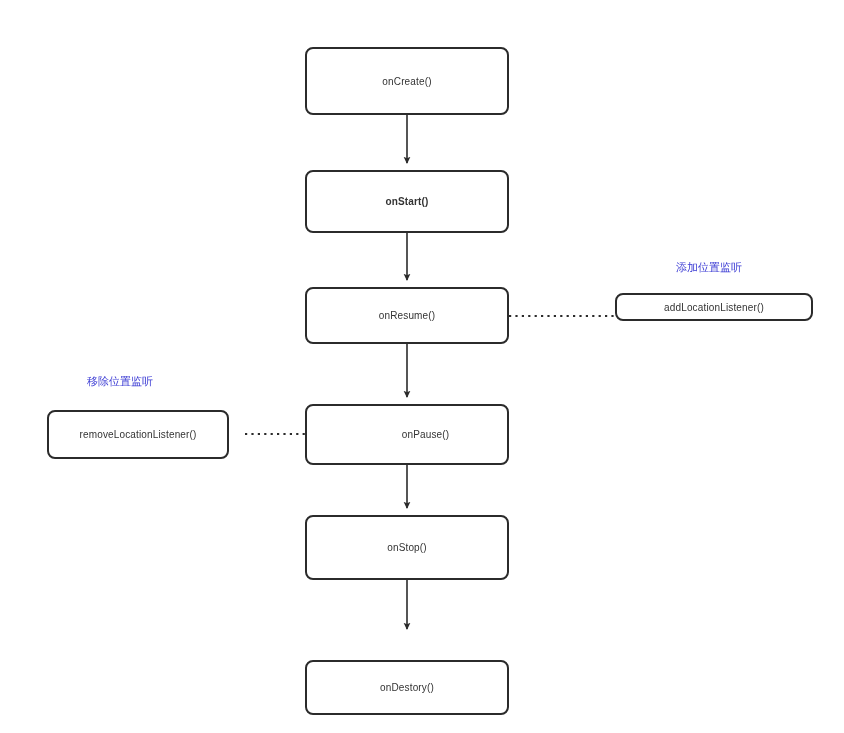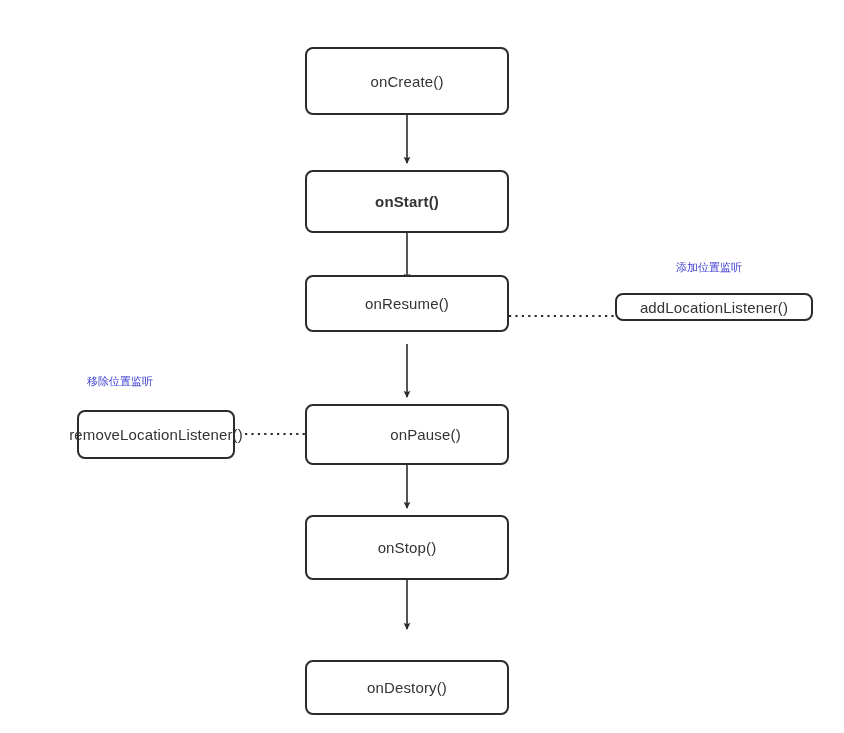--- a/index.html
+++ b/index.html
@@ -24,21 +24,21 @@
   .node {
     position: absolute;
     box-sizing: border-box;
     background: #ffffff;
     border: 2px solid #2b2b2b;
     border-radius: 8px;
     display: flex;
     align-items: center;
     justify-content: center;
     color: #333333;
-    font-size: 15px;
+    font-size: 10px;
     letter-spacing: 0.15px;
     z-index: 3;
   }
   .side-label {
     position: absolute;
     color: #3b3bd4;
     font-size: 11px;
     white-space: nowrap;
     z-index: 4;
   }
@@ -71,29 +71,29 @@
     <line x1="407" y1="580" x2="407" y2="629" stroke="#2b2b2b" stroke-width="1.6" marker-end="url(#arrowhead)"></line>
 
     <line x1="509" y1="316" x2="615" y2="316" stroke="#2b2b2b" stroke-width="2" stroke-linecap="butt" stroke-dasharray="2.2 4.2"></line>
     <line x1="245" y1="434" x2="305" y2="434" stroke="#2b2b2b" stroke-width="2" stroke-linecap="butt" stroke-dasharray="2.2 4.2"></line>
   </svg>
 
   <div class="node" style="left:305px; top:47px; width:204px; height:68px;">onCreate()</div>
 
   <div class="node" style="left:305px; top:170px; width:204px; height:63px;font-weight:bold;">onStart()</div>
 
-  <div class="node" style="left:305px; top:275px; width:204px; height:57px;">onResume()</div>
+  <div class="node" style="left:305px; top:287px; width:204px; height:57px;">onResume()</div>
 
   <div class="node" style="left:305px; top:404px; width:204px; height:61px;padding-left:37px;">onPause()</div>
 
   <div class="node" style="left:305px; top:515px; width:204px; height:65px;text-align:right;">onStop()</div>
 
   <div class="node" style="left:305px; top:660px; width:204px; height:55px;">onDestory()</div>
 
   <div class="node" style="left:615px; top:293px; width:198px; height:28px;">addLocationListener()</div>
 
-  <div class="node" style="left:47px; top:410px; width:158px; height:49px;margin-left:30px;">removeLocationListener()</div>
+  <div class="node" style="left:47px; top:410px; width:182px; height:49px;">removeLocationListener()</div>
 
   <div class="side-label" style="left:676px; top:260px;">添加位置监听</div>
 
   <div class="side-label" style="left:87px; top:374px;">移除位置监听</div>
 
 </div>
 
 </body></html>

